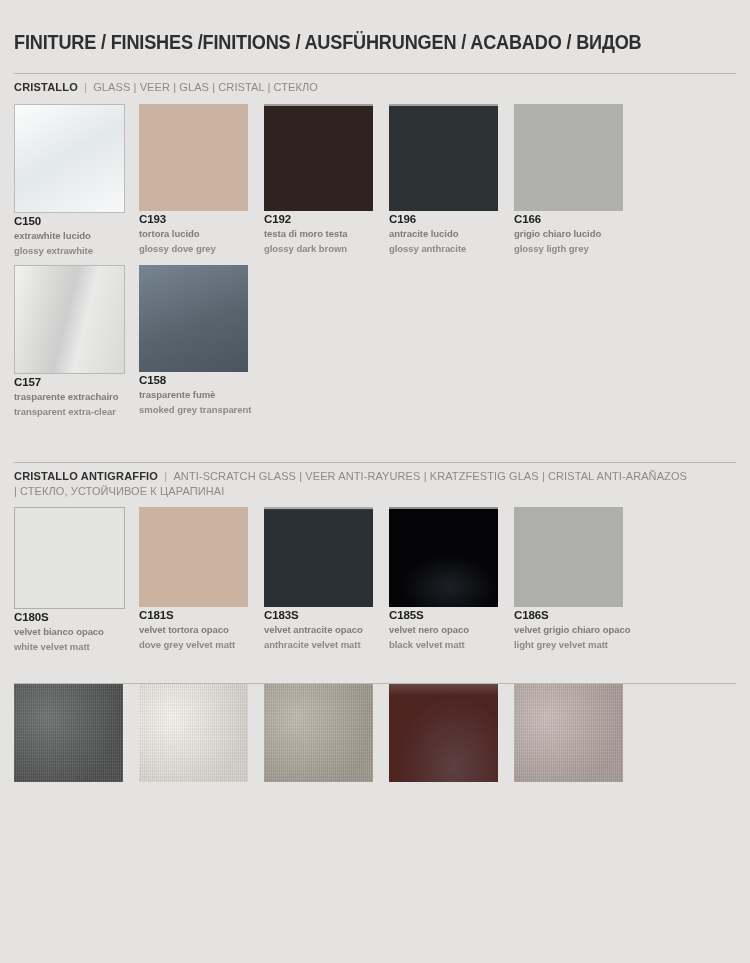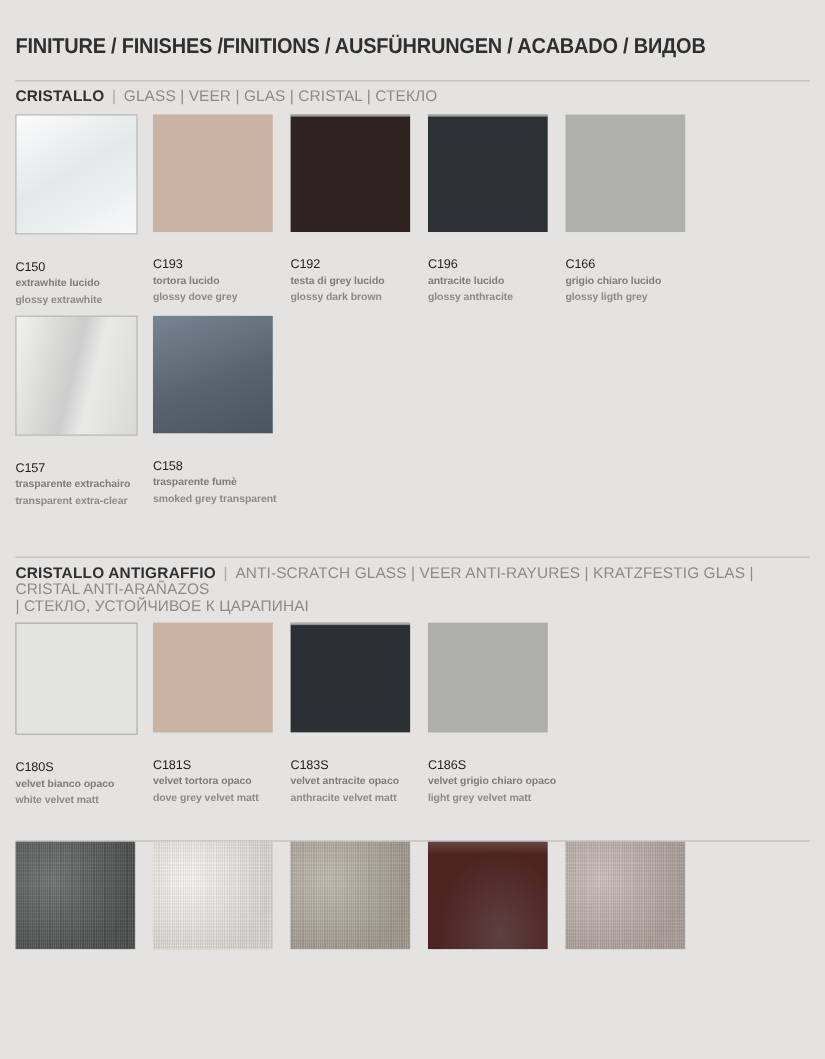--- a/index.html
+++ b/index.html
@@ -38,21 +38,21 @@
     transform-origin: left center;
   }
 
   
   .section { position: relative; }
   .section-rule {
     border-top: 1px solid #b9b8b6;
     margin: 0 0 0 0;
   }
   .section-head {
-    font-size: 14px;
+    font-size: 11px;
     line-height: 15px;
     padding: 6px 0 8px 0;
     color: #8c8b89;
     letter-spacing: 0.1px;
     max-width: 700px;
   }
   .section-head .primary {
     font-weight: bold;
     color: #2f2f2f;
     letter-spacing: 0.2px;
@@ -83,23 +83,23 @@
   }
 
   .swatch .tex {
     position: absolute;
     inset: 0;
     pointer-events: none;
   }
 
   .code {
     font-size: 11.5px;
-    font-weight: normal;
+    font-weight: bold;
     color: #1f1f1f;
-    margin-top: 24px;
+    margin-top: 2px;
     line-height: 12px;
     white-space: nowrap;
     letter-spacing: -0.1px;
   }
   .desc {
     font-size: 9.5px;
     line-height: 11.5px;
     color: #7d7c7a;
     margin-top: 3px;
     white-space: nowrap;
@@ -147,21 +147,21 @@
           <div class="code">C193</div>
           <div class="desc it">tortora lucido</div>
           <div class="desc en">glossy dove grey</div>
         </div>
         <div class="cell">
           <div class="swatch">
             <div class="tex" style="background: rgb(46, 35, 32); opacity: 1;"></div>
             <div class="tex" style="background: linear-gradient(rgba(255, 255, 255, 0.55) 0px, rgba(255, 255, 255, 0.55) 1.5px, rgba(255, 255, 255, 0) 2.5px);"></div>
           </div>
           <div class="code">C192</div>
-          <div class="desc it">testa di grey lucido</div>
+          <div class="desc it">testa di moro testa</div>
           <div class="desc en">glossy dark brown</div>
         </div>
         <div class="cell">
           <div class="swatch">
             <div class="tex" style="background: rgb(44, 49, 52); opacity: 1;"></div>
             <div class="tex" style="background: linear-gradient(rgba(255, 255, 255, 0.55) 0px, rgba(255, 255, 255, 0.55) 1.5px, rgba(255, 255, 255, 0) 2.5px);"></div>
           </div>
           <div class="code">C196</div>
           <div class="desc it">antracite lucido</div>
           <div class="desc en">glossy anthracite</div>
@@ -225,20 +225,30 @@
             <div class="tex" style="background: rgb(43, 48, 52); opacity: 1;"></div>
             <div class="tex" style="background: linear-gradient(rgba(255, 255, 255, 0.1) 0px, rgba(255, 255, 255, 0.1) 2px, rgba(255, 255, 255, 0) 3px);"></div>
             <div class="tex" style="background: linear-gradient(rgba(255, 255, 255, 0.55) 0px, rgba(255, 255, 255, 0.55) 1.5px, rgba(255, 255, 255, 0) 2.5px);"></div>
           </div>
           <div class="code">C183S</div>
           <div class="desc it">velvet antracite opaco</div>
           <div class="desc en">anthracite velvet matt</div>
         </div>
         <div class="cell">
           <div class="swatch">
+            <div class="tex" style="background: rgb(5, 5, 7); opacity: 1;"></div>
+            <div class="tex" style="background: radial-gradient(60% 45% at 55% 80%, rgba(120, 140, 165, 0.2), rgba(0, 0, 0, 0) 72%);"></div>
+            <div class="tex" style="background: linear-gradient(rgba(255, 255, 255, 0.55) 0px, rgba(255, 255, 255, 0.55) 1.5px, rgba(255, 255, 255, 0) 2.5px);"></div>
+          </div>
+          <div class="code">C185S</div>
+          <div class="desc it">velvet nero opaco</div>
+          <div class="desc en">black velvet matt</div>
+        </div>
+        <div class="cell">
+          <div class="swatch">
             <div class="tex" style="background: rgb(174, 174, 172); opacity: 1;"></div>
           </div>
           <div class="code">C186S</div>
           <div class="desc it">velvet grigio chiaro opaco</div>
           <div class="desc en">light grey velvet matt</div>
         </div>
       </div>
   </div>
 
   <div class="spacer-anti"></div>

